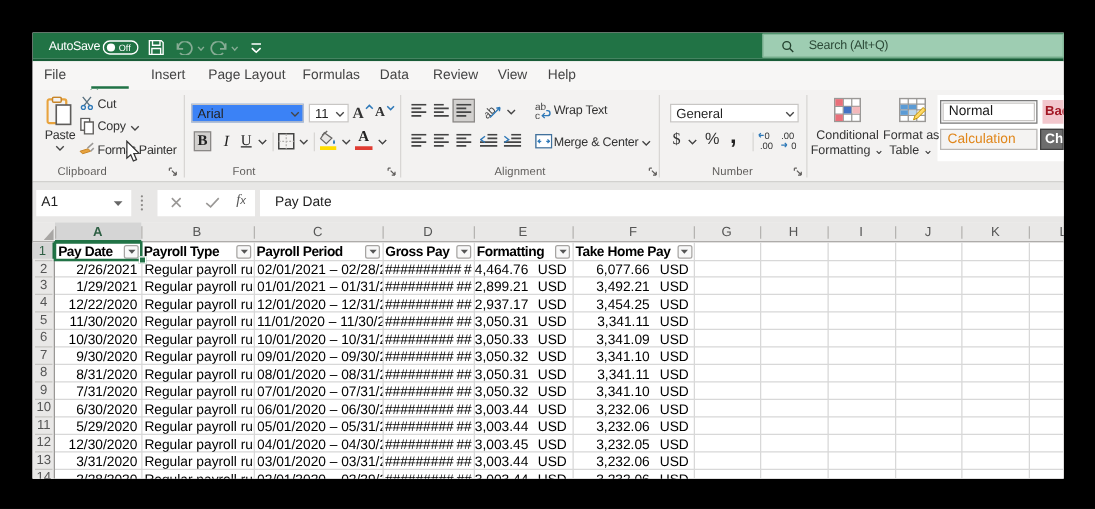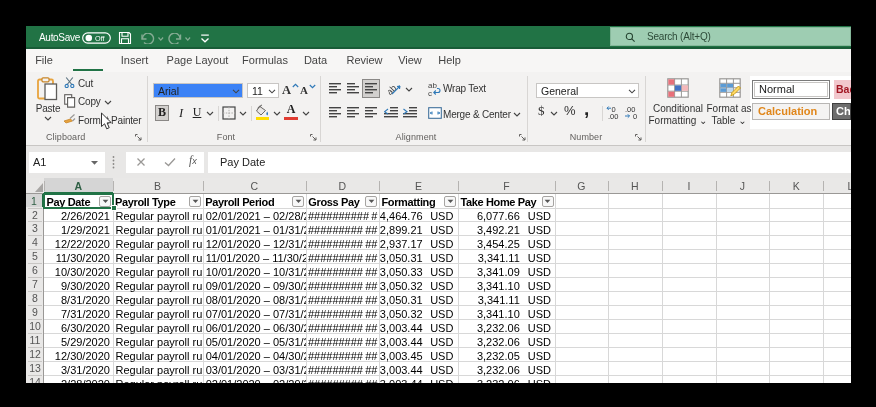--- a/index.html
+++ b/index.html
@@ -135,21 +135,21 @@
         <rect x="1" y="13" width="13" height="3" fill="#ffdd00"></rect>
       </svg>
 <svg style="position:absolute;left:247px;top:85px" width="8" height="5" viewBox="0 0 8 5">
         <path d="M1 1 l3 3 3-3" fill="none" stroke="#444" stroke-width="1.1"></path>
       </svg>
 <div style="position:absolute;left:258px;top:77px;width:14px;height:13px;text-align:center;color:#222;font-size:12px;font-weight:bold;font-family:'Liberation Serif',serif">A</div>
 <div style="position:absolute;left:258px;top:91px;width:14px;height:3px;background:#e03c32"></div>
 <svg style="position:absolute;left:276px;top:85px" width="8" height="5" viewBox="0 0 8 5">
         <path d="M1 1 l3 3 3-3" fill="none" stroke="#444" stroke-width="1.1"></path>
       </svg>
-<div style="position:absolute;left:160px;top:106px;width:80px;height:11px;text-align:center;color:#605e5c;font-size:9px;letter-spacing:0.1px">Font</div>
+<div style="position:absolute;left:160px;top:106px;width:80px;height:11px;text-align:left;color:#605e5c;font-size:9px;letter-spacing:0.1px">Font</div>
 <svg style="position:absolute;left:283px;top:107px" width="9" height="9" viewBox="0 0 9 9">
         <path d="M1.5 1.5 v2 m0-2 h2" stroke="#605e5c" stroke-width="1"></path>
         <path d="M3.5 3.5 L7 7 M7 7 v-2.6 M7 7 h-2.6" stroke="#605e5c" stroke-width="1" fill="none"></path>
       </svg>
 <svg style="position:absolute;left:303px;top:57px" width="13" height="12" viewBox="0 0 13 12">
         <rect x="0" y="0" width="12" height="1.4" fill="#444"></rect>
         <rect x="0" y="3" width="8" height="1.4" fill="#444"></rect>
         <rect x="0" y="6" width="12" height="1.4" fill="#444"></rect>
         <rect x="0" y="9" width="8" height="1.4" fill="#444"></rect>
       </svg>
@@ -268,21 +268,21 @@
         <rect x="1.3" y="5.8" width="6" height="3.6" fill="#5b9bd5"></rect>
         <rect x="8.1" y="5.8" width="6" height="3.6" fill="#5b9bd5"></rect>
         <rect x="1.3" y="10.3" width="6" height="3.6" fill="#5b9bd5"></rect>
         <rect x="8.1" y="10.3" width="6" height="3.6" fill="#bdd7ee"></rect>
         <path d="M19.5 8 L13 14.5 L11.8 17.8 L15 16.5 L21.5 10 Z" fill="#ffd966" stroke="#bf9000" stroke-width="0.8"></path>
       </svg>
 <div style="position:absolute;left:674px;top:77px;width:58px;height:11px;text-align:center;color:#333;font-size:10px">Format as</div>
 <div style="position:absolute;left:674px;top:89px;width:58px;height:11px;text-align:center;color:#333;font-size:10px">Table ⌄</div>
 <div style="position:absolute;left:726px;top:53.5px;width:78px;height:19px;background:#fff;border:1px solid #7a7a7a;box-shadow:inset 0 0 0 1px #fff, inset 0 0 0 2px #c8c6c4;box-sizing:border-box;color:#1a1a1a;font-size:11px;padding:2.5px 0 0 6px">Normal</div>
 <div style="position:absolute;left:808px;top:53.5px;width:17px;height:19px;background:#f2c7cd;color:#a21724;font-size:10.5px;font-weight:bold;padding:3px 0 0 2px;box-sizing:border-box;overflow:hidden">Bad</div>
-<div style="position:absolute;left:726px;top:76.5px;width:78px;height:17px;background:#f4f3f2;border:1px solid #b8b6b4;box-sizing:border-box;color:#e0861a;font-size:11px;font-weight:bold;padding:1.5px 0 0 5px">Calculation</div>
+<div style="position:absolute;left:726px;top:76.5px;width:78px;height:17px;background:#f4f3f2;border:1px solid #b8b6b4;box-sizing:border-box;color:#e0861a;font-size:11px;font-weight:normal;padding:1.5px 0 0 5px">Calculation</div>
 <div style="position:absolute;left:806px;top:76.5px;width:19px;height:17px;background:#6d6d6d;border:1px solid #3f3f3f;box-sizing:border-box;color:#fff;font-size:11px;font-weight:bold;padding:1.5px 0 0 3px;overflow:hidden">Che</div>
 <div style="position:absolute;left:0;top:120px;width:825px;height:32px;background:#e8e7e6"></div>
 <div style="position:absolute;left:2.5px;top:125.5px;width:76px;height:21px;background:#fff"></div>
 <div style="position:absolute;left:7px;top:130px;width:40px;height:14px;color:#222;font-size:11px">A1</div>
 <svg style="position:absolute;left:64px;top:134px" width="9" height="6" viewBox="0 0 9 6">
         <path d="M1 1 L4.5 4.8 L8 1 Z" fill="#666"></path>
       </svg>
 <svg style="position:absolute;left:86px;top:129px" width="3" height="15" viewBox="0 0 3 15">
         <circle cx="1.5" cy="2" r="0.9" fill="#8a8886"></circle>
         <circle cx="1.5" cy="5.5" r="0.9" fill="#8a8886"></circle>

